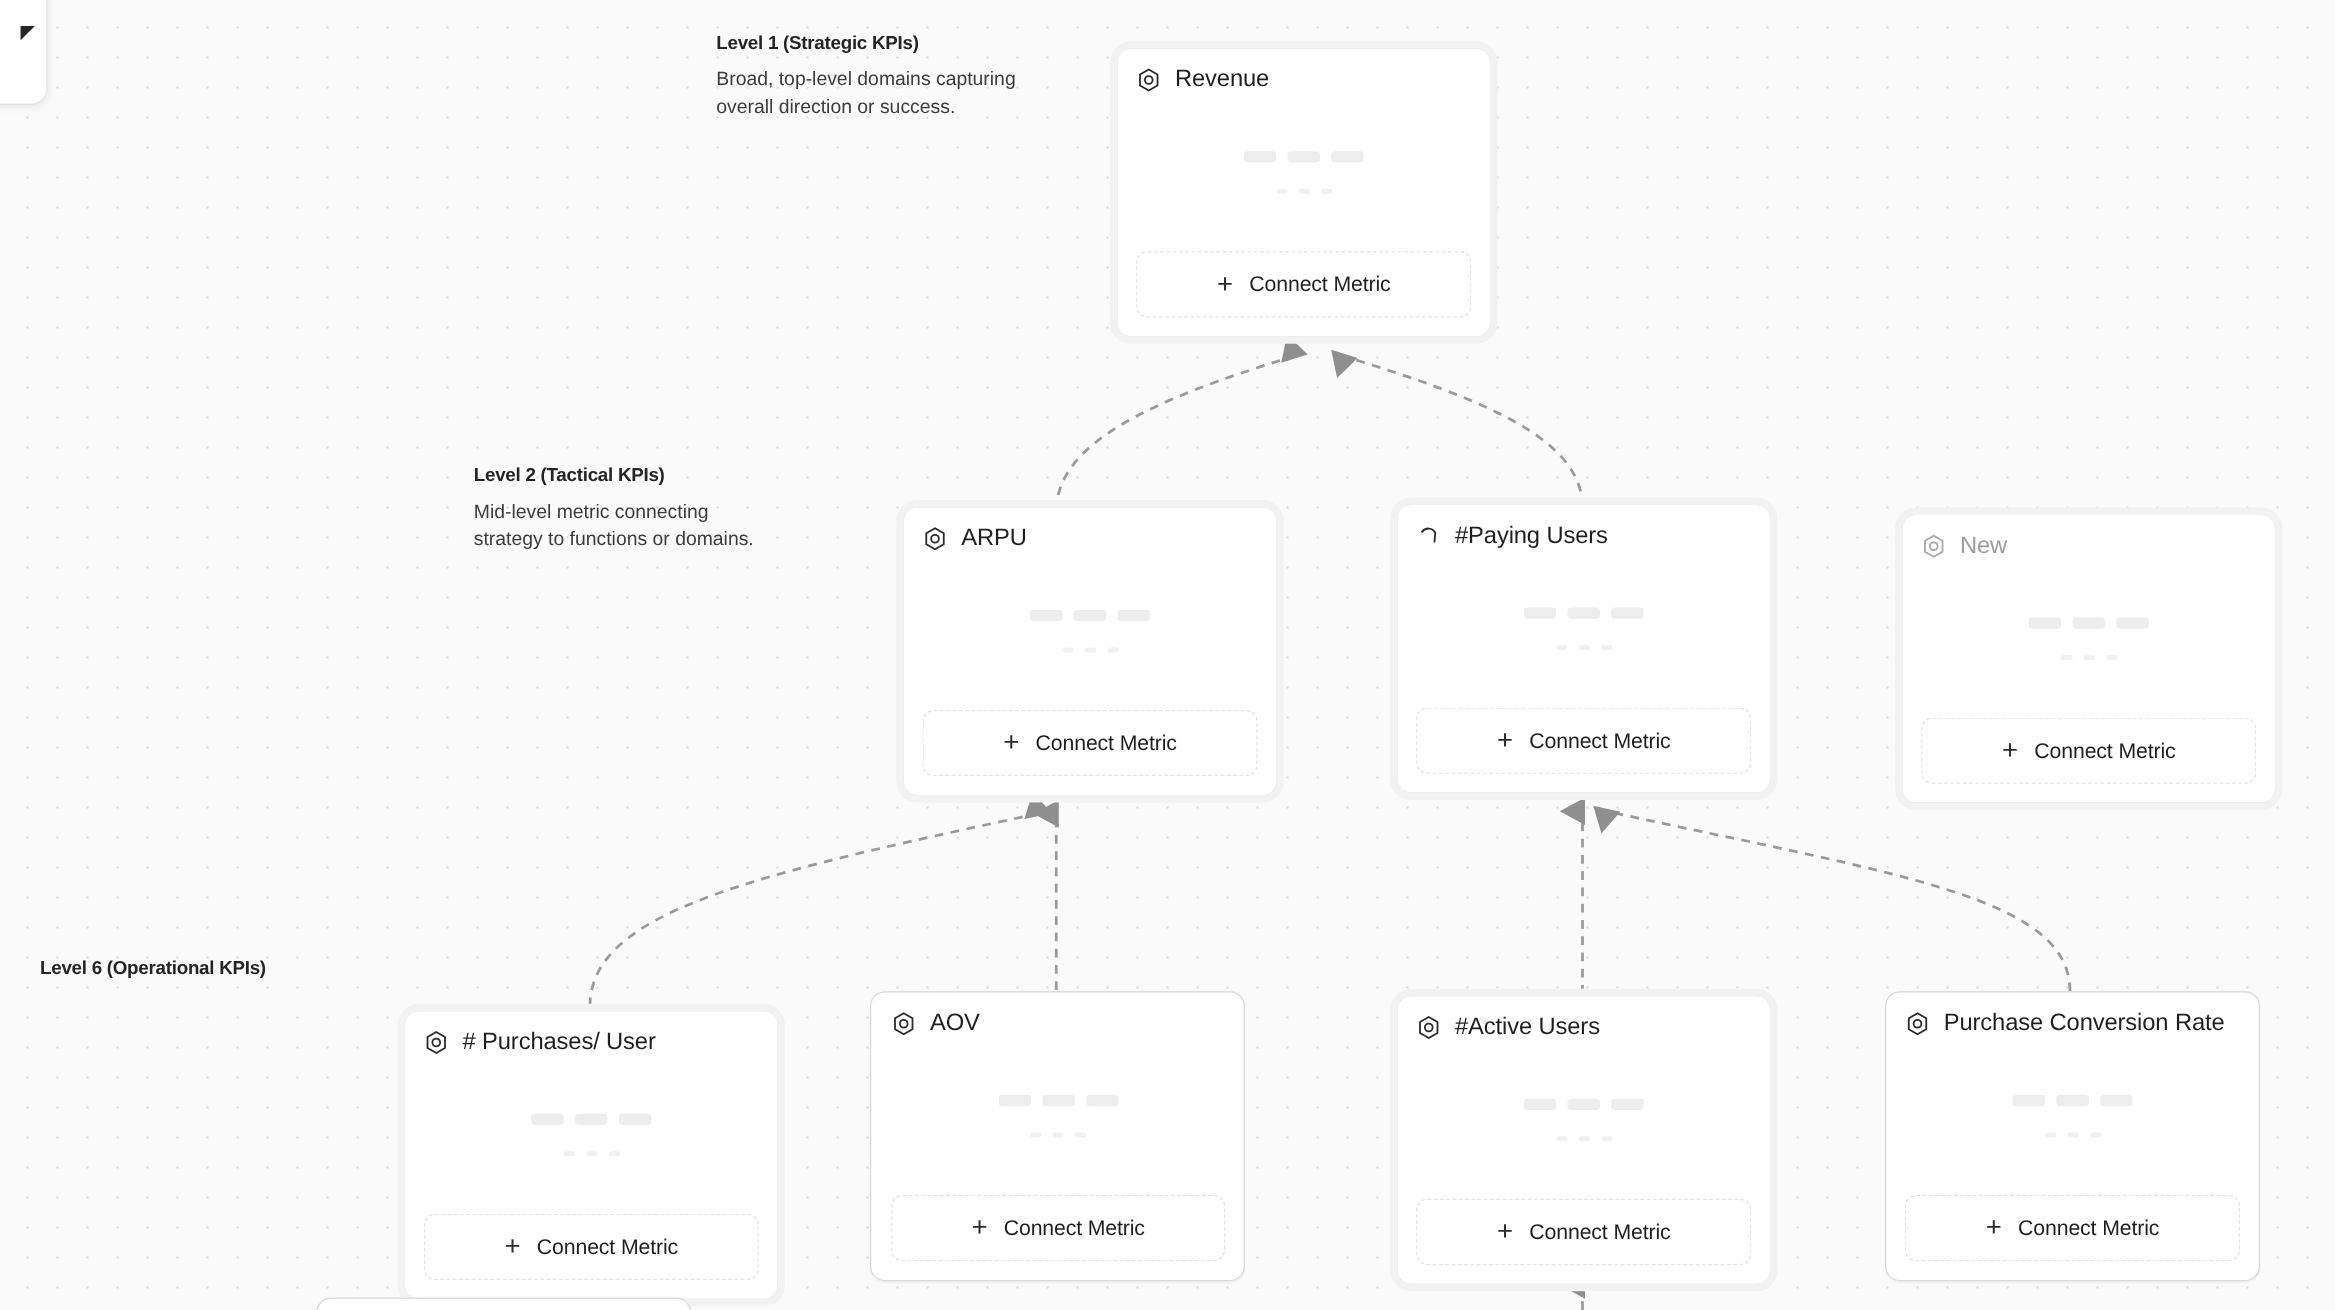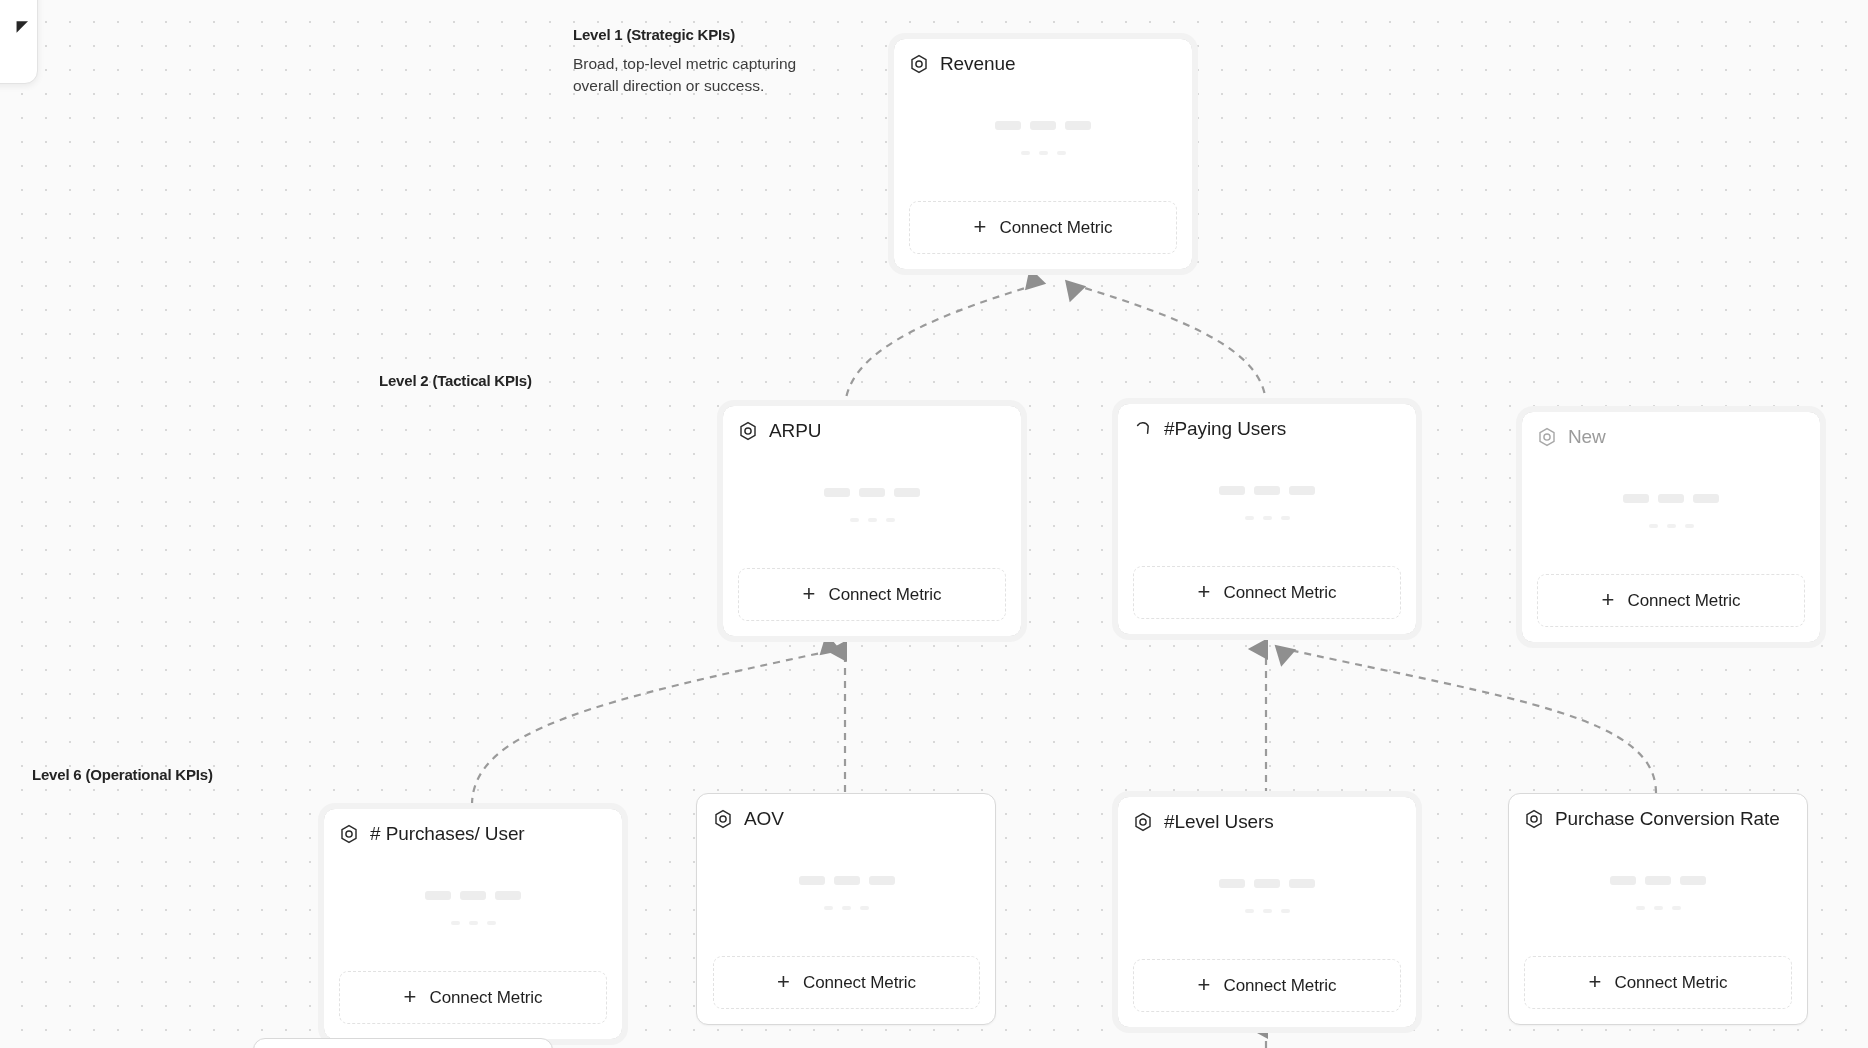--- a/index.html
+++ b/index.html
@@ -180,26 +180,28 @@
 
     <path d="M1266 1048 L1266 1028" fill="none" stroke="#9a9a9a" stroke-width="2.2" stroke-dasharray="7 6" marker-end="url(#arrowUp)"></path>
   </svg>
 
   <div id="corner-panel">
     <span class="glyph">◤</span>
   </div>
 
   <div class="level-label" style="left:573px; top:26px; width:260px;">
     <div class="level-title">Level 1 (Strategic KPIs)</div>
-    <div class="level-desc">Broad, top-level metric capturing
+    <div class="level-desc">Broad, top-level domains capturing
 overall direction or success.</div>
   </div>
 
   <div class="level-label" style="left:379px; top:372px; width:260px;">
     <div class="level-title">Level 2 (Tactical KPIs)</div>
+    <div class="level-desc">Mid-level metric connecting
+strategy to functions or domains.</div>
   </div>
 
   <div class="level-label" style="left:32px; top:766px; width:280px;">
     <div class="level-title">Level 6 (Operational KPIs)</div>
   </div>
 
   <div class="card selected" style="left:893px; top:38px; width:300px; height:232px;">
     <div class="card-head">
       <span class="card-icon">
         <svg width="20" height="20" viewBox="0 0 20 20" fill="none" stroke="#2b2b2b" stroke-width="1.45" stroke-linejoin="round">
@@ -367,21 +369,21 @@
   </div>
 
   <div class="card selected" style="left:1117px; top:796px; width:300px; height:232px;">
     <div class="card-head">
       <span class="card-icon">
         <svg width="20" height="20" viewBox="0 0 20 20" fill="none" stroke="#2b2b2b" stroke-width="1.45" stroke-linejoin="round">
           <path d="M10 1.6 L17 5.6 L17 14.4 L10 18.4 L3 14.4 L3 5.6 Z"></path>
           <circle cx="10" cy="10" r="3.1"></circle>
         </svg>
       </span>
-      <span class="card-title">#Level Users</span>
+      <span class="card-title">#Active Users</span>
     </div>
     <div class="card-body">
       <div class="skel-row">
         <span class="skel-bar" style="width:26px"></span>
         <span class="skel-bar" style="width:26px"></span>
         <span class="skel-bar" style="width:26px"></span>
       </div>
       <div class="skel-row small">
         <span class="skel-bar" style="width:9px"></span>
         <span class="skel-bar" style="width:9px"></span>

